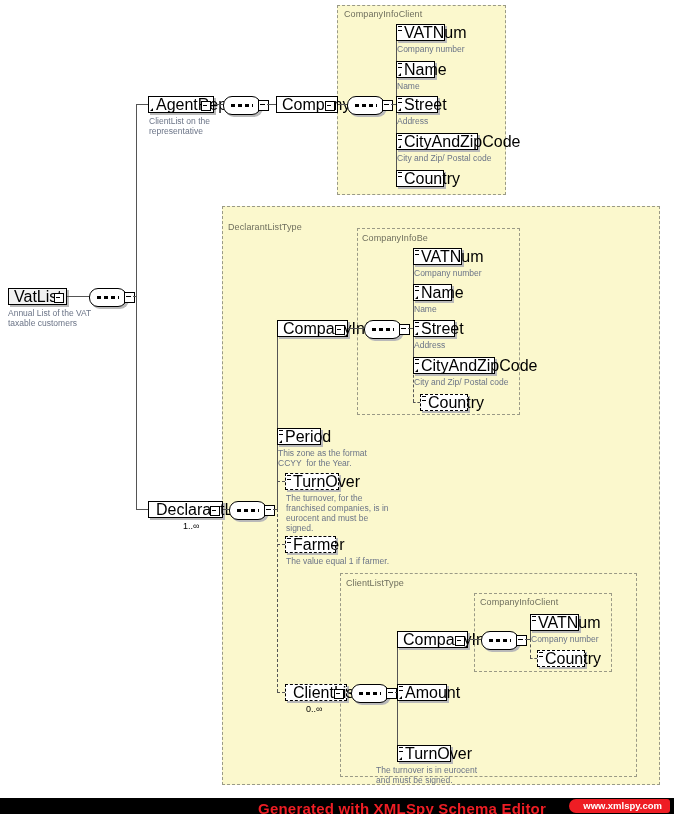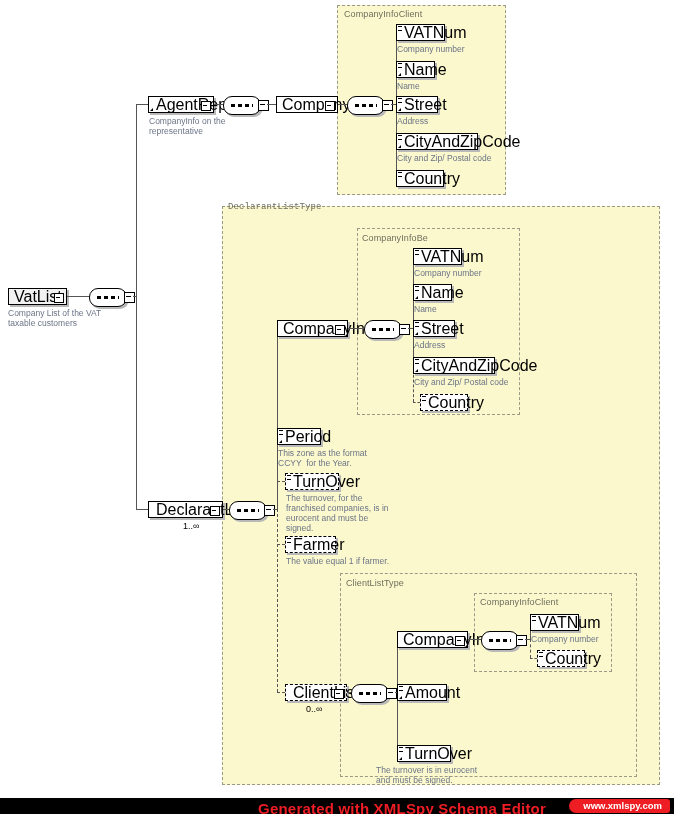--- a/index.html
+++ b/index.html
@@ -64,55 +64,55 @@
 </style>
 </head>
 <body>
 
 <div id="canvas">
 
   <div class="ctype" style="left:337px;top:5px;width:169px;height:190px;"></div>
   <div class="ctype-label" style="left:344px;top:9px;">CompanyInfoClient</div>
 
   <div class="ctype" style="left:222px;top:206px;width:438px;height:579px;"></div>
-  <div class="ctype-label" style="left:228px;top:202px;font-family:Liberation Mono, monospace;">DeclarantListType</div>
+  <div class="ctype-label" style="left:228px;top:222px;">DeclarantListType</div>
 
   <div class="ctype nofill" style="left:357px;top:228px;width:163px;height:187px;"></div>
   <div class="ctype-label" style="left:362px;top:233px;">CompanyInfoBe</div>
 
   <div class="ctype nofill" style="left:340px;top:573px;width:297px;height:204px;"></div>
   <div class="ctype-label" style="left:346px;top:578px;">ClientListType</div>
 
   <div class="ctype nofill" style="left:474px;top:593px;width:138px;height:79px;"></div>
   <div class="ctype-label" style="left:480px;top:597px;">CompanyInfoClient</div>
 
   <div class="node root shadow" style="left:8px;top:288px;width:59px;">
     <span>VatList</span>
     <span class="expander"></span>
   </div>
-  <div class="ann" style="left:8px;top:308px;">Company List of the VAT
+  <div class="ann" style="left:8px;top:308px;">Annual List of the VAT
 taxable customers</div>
 
   <div class="ln lnh" style="left:67px;top:296px;width:22px;"></div>
   <div class="seq" style="left:89px;top:288px;">
     <span class="dashes"></span>
   </div>
   <div class="seq-port" style="left:124px;top:292px;"></div>
 
   <div class="ln lnh" style="left:133px;top:296px;width:4px;"></div>
   <div class="ln lnv" style="left:136px;top:104px;height:405px;"></div>
   <div class="ln lnh" style="left:136px;top:104px;width:12px;"></div>
   <div class="ln lnh" style="left:136px;top:509px;width:12px;"></div>
 
   <div class="node shadow" style="left:148px;top:96px;width:66px;">
     <span class="tick-ar"></span>
     <span>AgentRepr</span>
     <span class="expander"></span>
   </div>
-  <div class="ann" style="left:149px;top:116px;">CompanyInfo on the
+  <div class="ann" style="left:149px;top:116px;">ClientList on the
 representative</div>
 
   <div class="ln lnh" style="left:214px;top:104px;width:9px;"></div>
   <div class="seq" style="left:223px;top:96px;">
     <span class="dashes"></span>
   </div>
   <div class="seq-port" style="left:258px;top:100px;"></div>
   <div class="ln lnh" style="left:267px;top:104px;width:9px;"></div>
 
   <div class="node" style="left:276px;top:96px;width:62px;padding-left:5px;">

